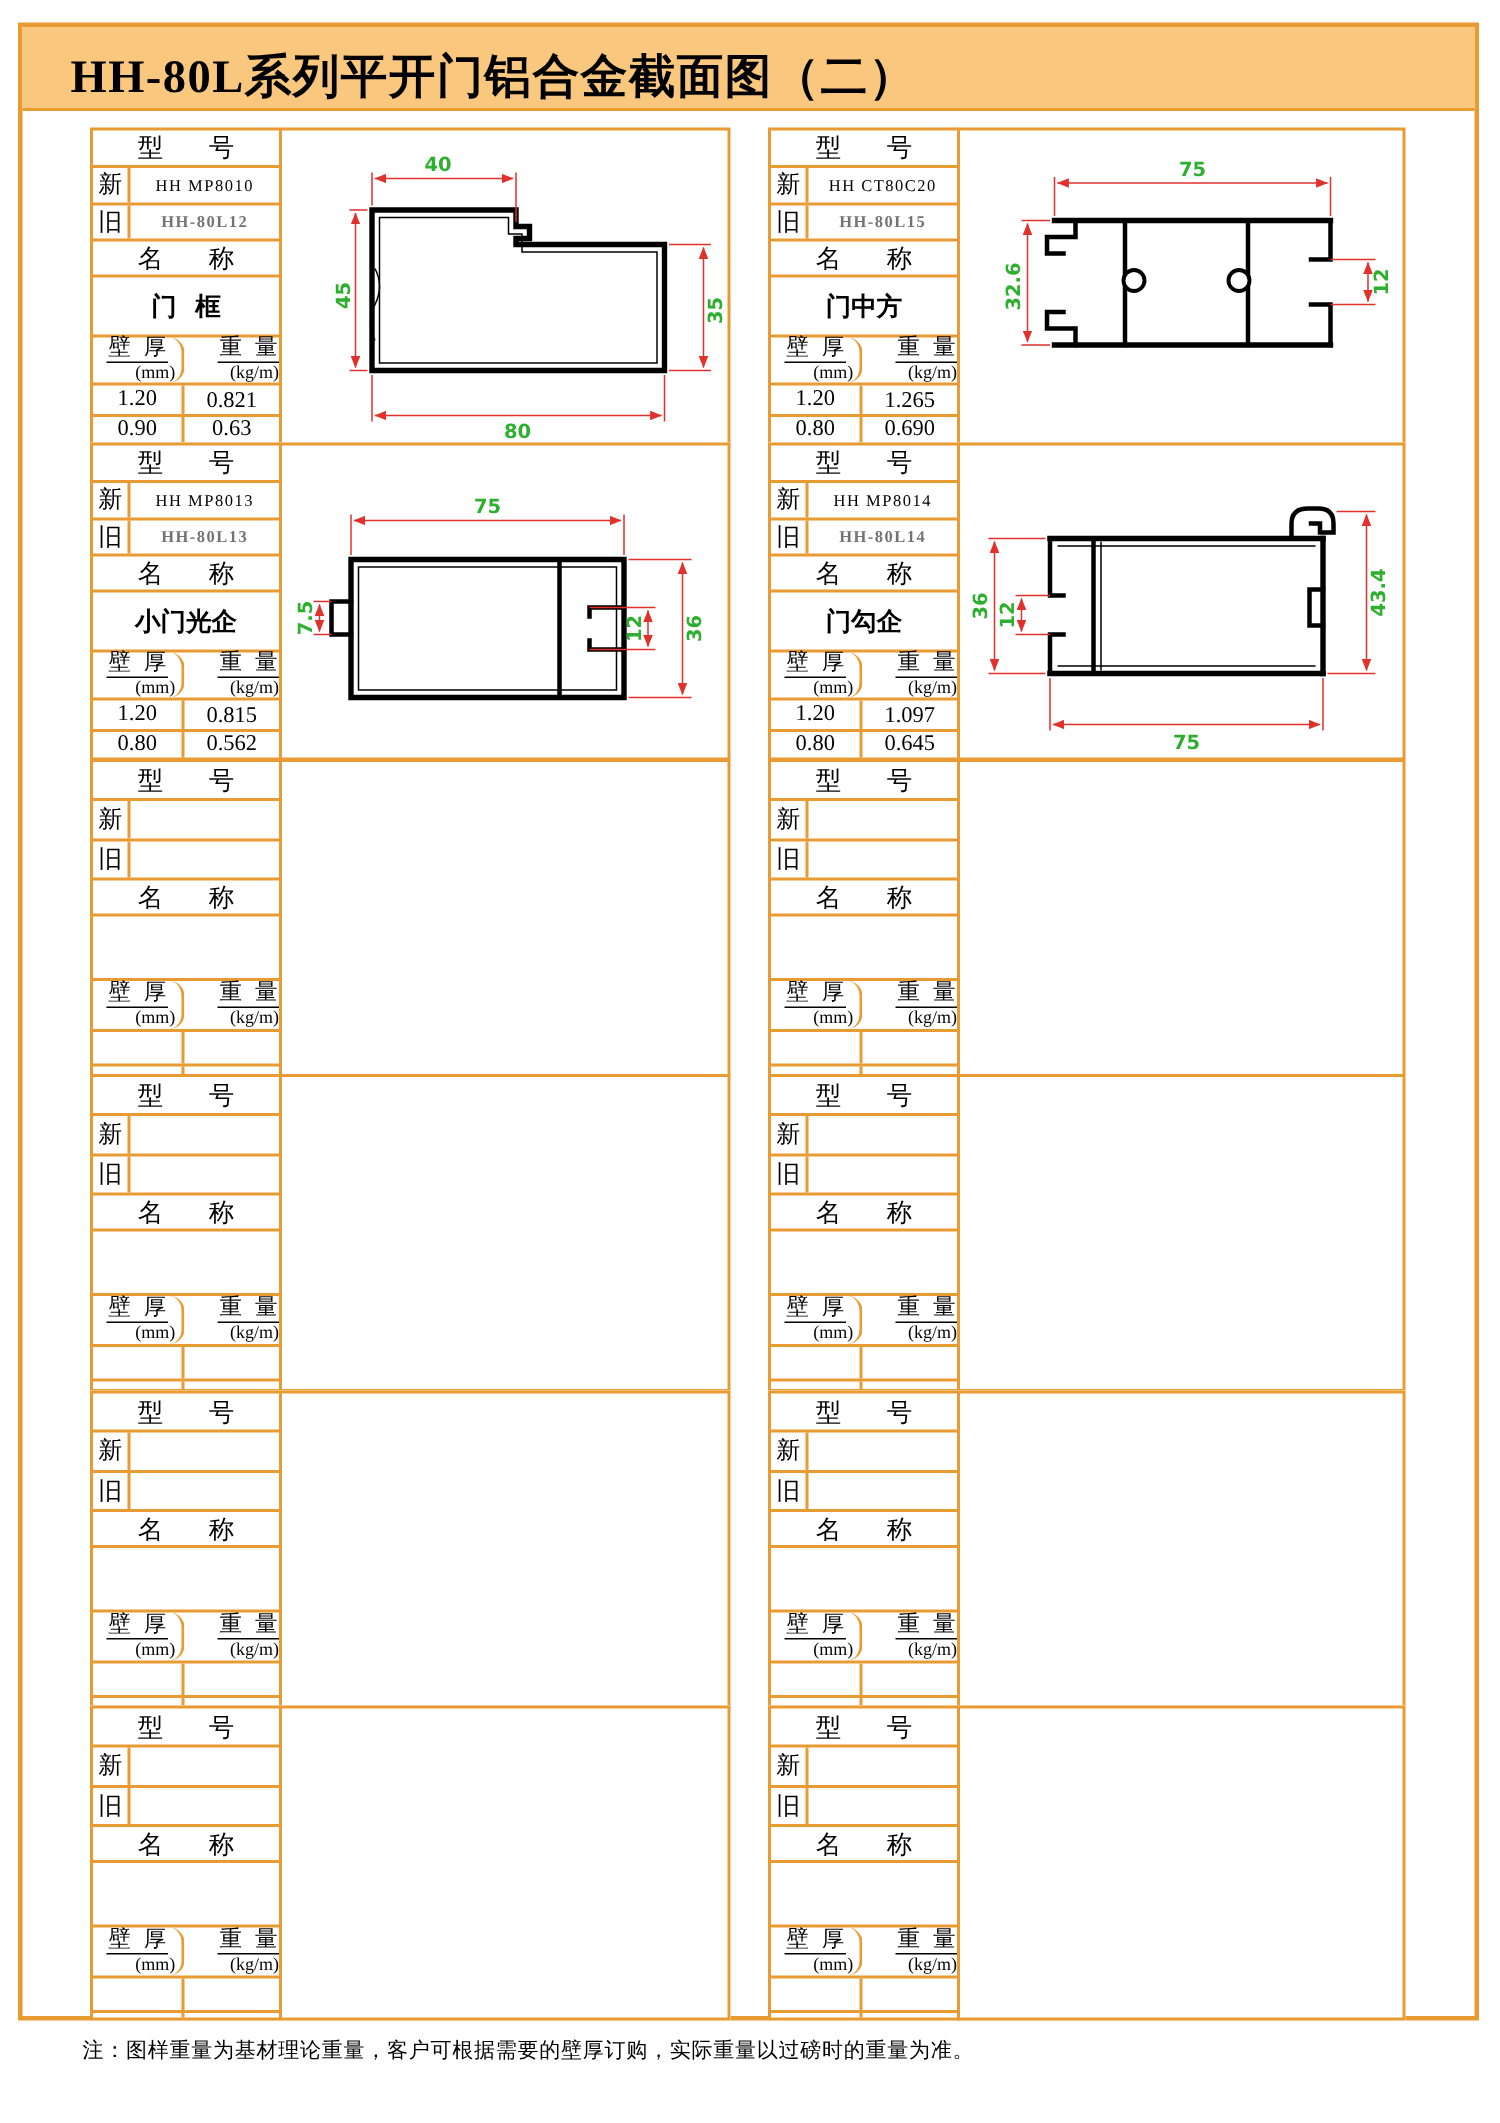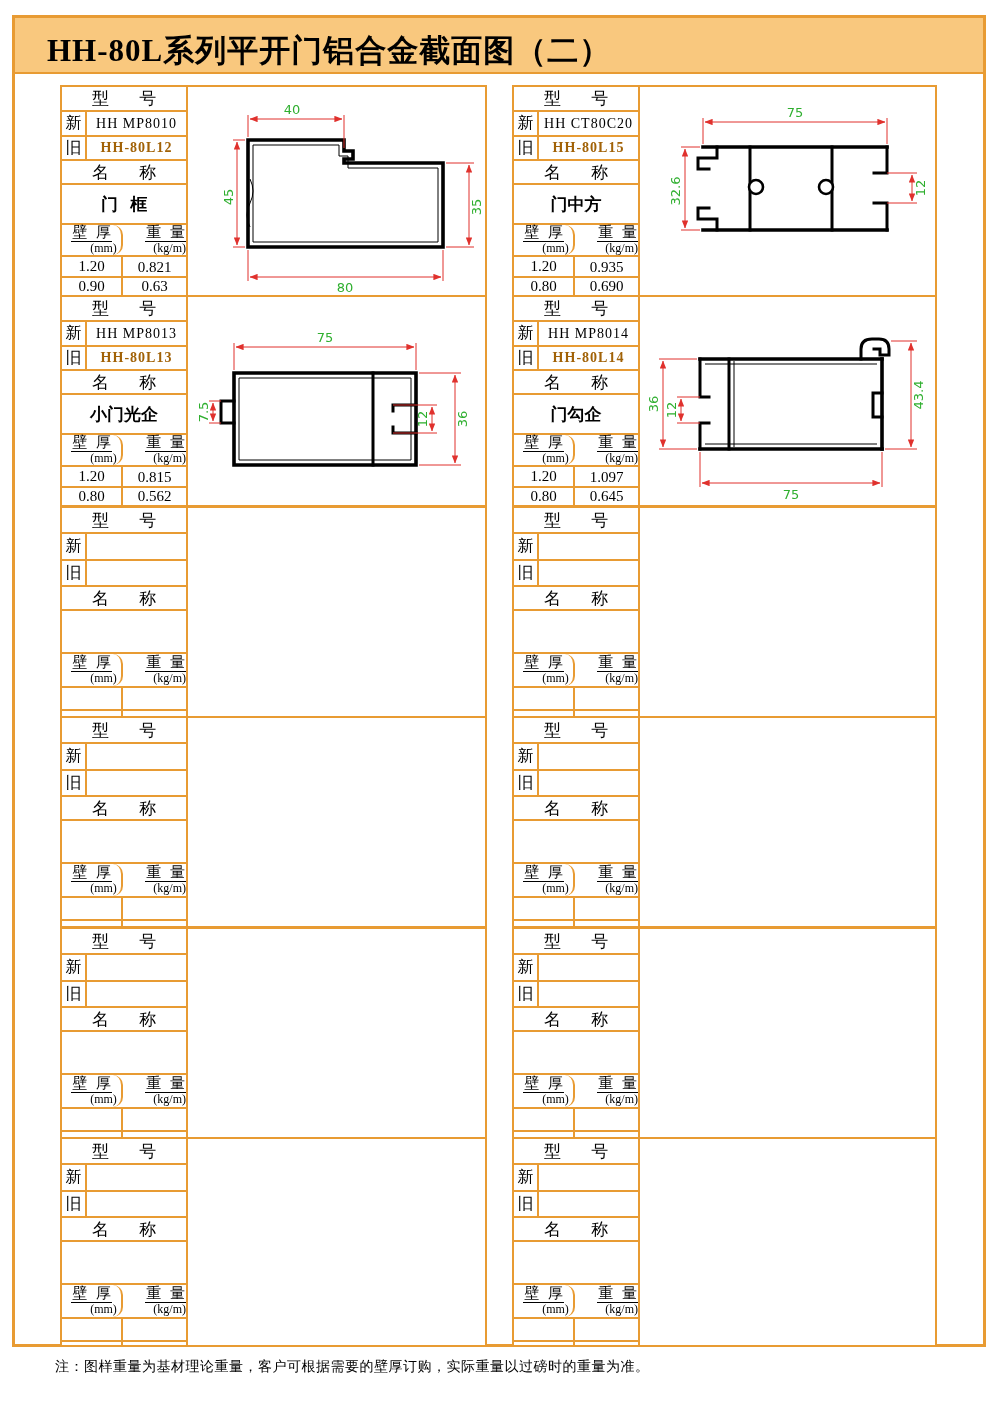--- a/index.html
+++ b/index.html
@@ -21,35 +21,35 @@
     display:flex;align-items:flex-end;padding-left:32px;
   }
   .titlebar .t{
     font-size:31px;font-weight:bold;letter-spacing:1px;white-space:nowrap;
   }
   .block{position:absolute;display:flex;height:212px;background:#fff;}
   .btable{
     width:128px;border:2px solid var(--o);display:flex;flex-direction:column;background:#fff;font-family:Liberation Serif, serif;
   }
   .bdraw{
-    flex:1;border:2px solid var(--o);margin-left:-2px;background:#fff;position:relative;overflow:hidden;
+    flex:1;border:2px solid var(--o);margin-left:-2px;background:#fff;position:relative;overflow:hidden;font-weight:bold;
   }
   .row{border-top:2px solid var(--o);display:flex;align-items:center;justify-content:center;}
   .row:first-child{border-top:none;}
   .hdr{height:24px;font-size:17px;word-spacing:26px;}
   .pair{height:27px;}
   .pair.p2{height:26px;}
   .hdr.h2{height:24px;}
   .name{height:43px;font-size:17px;font-weight:bold;word-spacing:8px;}
   .thead{height:34px;align-items:stretch;}
   .spec{height:23px;font-size:15px;}
   .spec.last{flex:1;}
   .lab{width:25px;border-right:2px solid var(--o);display:flex;align-items:center;justify-content:center;font-size:16px;align-self:stretch;}
-  .val{flex:1;display:flex;align-items:center;justify-content:center;font-size:14px;letter-spacing:1px;}
-  .val.old{color:#a16207;font-weight:bold;}
+  .val{flex:1;display:flex;align-items:center;justify-content:center;font-size:11px;letter-spacing:1px;}
+  .val.old{color:#737373;font-weight:bold;}
   .tcol{width:61px;border-right:2px solid var(--o);display:flex;align-items:center;justify-content:center;align-self:stretch;}
   .wcol{flex:1;display:flex;align-items:flex-end;justify-content:center;align-self:stretch;}
   .thead .tcol,.thead .wcol{flex-direction:column;justify-content:center;line-height:1.05;border-radius:10px;}
   .thead .lbl{font-size:15px;word-spacing:5px;border-bottom:1.5px solid #000;padding:0 1px;}
   .thead .unit{font-size:12px;margin-left:24px;}
   .dwg{width:100%;height:100%;display:block;}
   .pf{fill:none;stroke:#000;stroke-width:3.6;stroke-linecap:square;}
   .pf2{fill:none;stroke:#000;stroke-width:3;stroke-linecap:square;}
   .pf2c{fill:#fff;stroke:#000;stroke-width:2.6;}
   .pfi{fill:none;stroke:#000;stroke-width:1;}
@@ -151,21 +151,21 @@
         <span class="lbl">壁 厚</span>
         <span class="unit">(mm)</span>
       </div>
       <div class="wcol">
         <span class="lbl">重 量</span>
         <span class="unit">(kg/m)</span>
       </div>
     </div>
     <div class="row spec">
       <div class="tcol">1.20</div>
-      <div class="wcol">0.935</div>
+      <div class="wcol">1.265</div>
     </div>
     <div class="row spec last">
       <div class="tcol">0.80</div>
       <div class="wcol">0.690</div>
     </div>
   </div>
   <div class="bdraw">
     <svg class="dwg" viewBox="0 0 295 208">
       <g>
         <path class="pf" d="M63,60 H247"></path>

